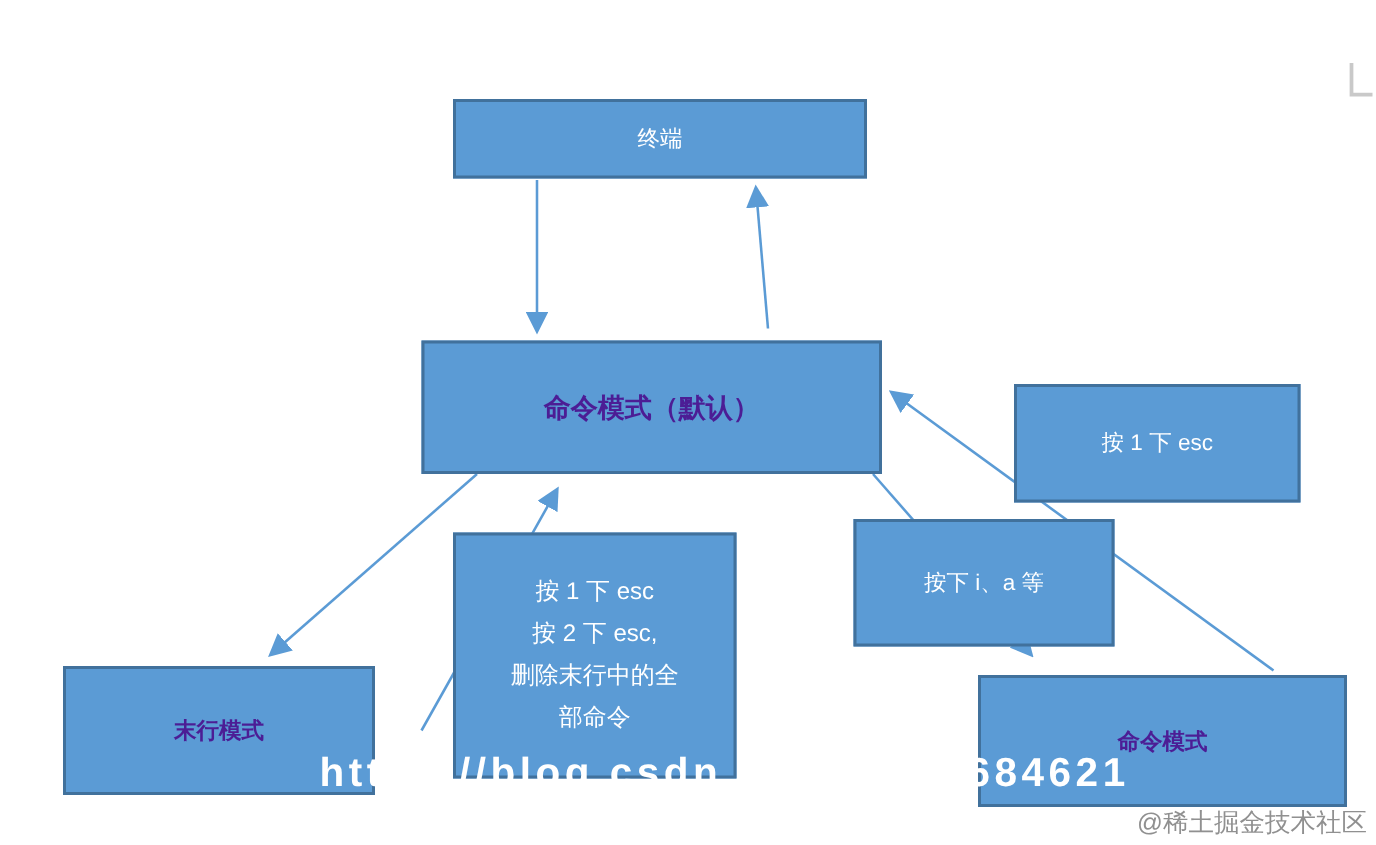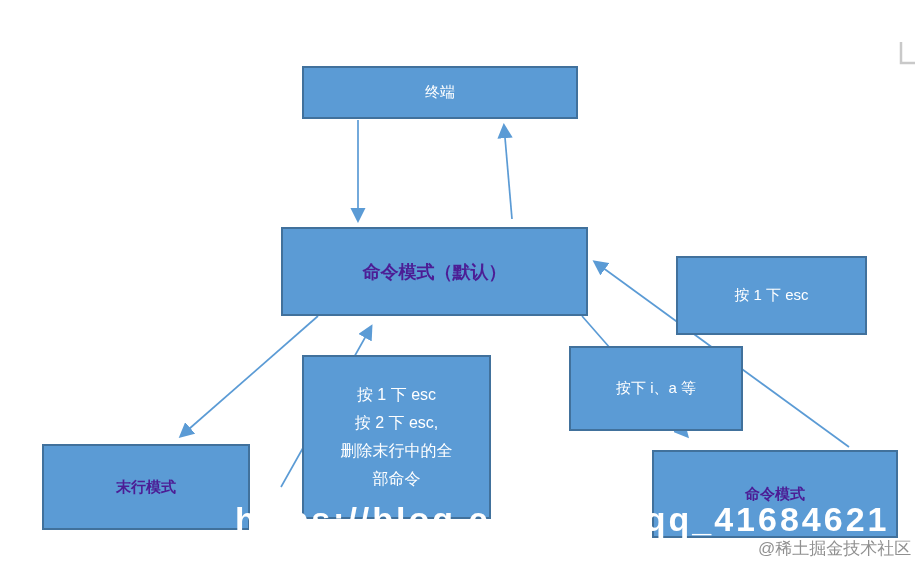--- a/index.html
+++ b/index.html
@@ -18,22 +18,22 @@
   .node.red .lbl{color:#4c1d95;font-weight:bold;}
   #n-terminal{left:302px;top:66px;width:276px;height:53px;}
   #n-command {left:281px;top:227px;width:307px;height:89px;font-size:18px;}
   #n-esc-once{left:676px;top:256px;width:191px;height:79px;}
   #n-input   {left:100px;top:322px;width:156px;height:83px;line-height:1.6;}
   #n-esc-multi{left:302px;top:355px;width:189px;height:164px;font-size:16px;line-height:1.75;}
   #n-lastline{left:42px;top:444px;width:208px;height:86px;}
   #n-press-ia{left:549px;top:346px;width:174px;height:85px;margin-left:20px;}
   #n-edit    {left:652px;top:450px;width:246px;height:88px;}
   #wm-url{
-    position:absolute;left:235px;top:500px;z-index:3;
-    color:#ffffff;font-size:34px;font-weight:600;letter-spacing:3px;white-space:nowrap;
+    position:absolute;left:213px;top:500px;z-index:3;
+    color:#ffffff;font-size:27px;font-weight:600;letter-spacing:3px;white-space:nowrap;
   }
   #wm-gray{
     position:absolute;left:746px;top:537px;z-index:4;
     color:rgba(125,125,125,0.85);font-size:17px;white-space:nowrap;margin-left:12px;
   }
   #corner-mark{position:absolute;left:0;top:0;z-index:1;}
 </style>
 </head>
 <body>
 

